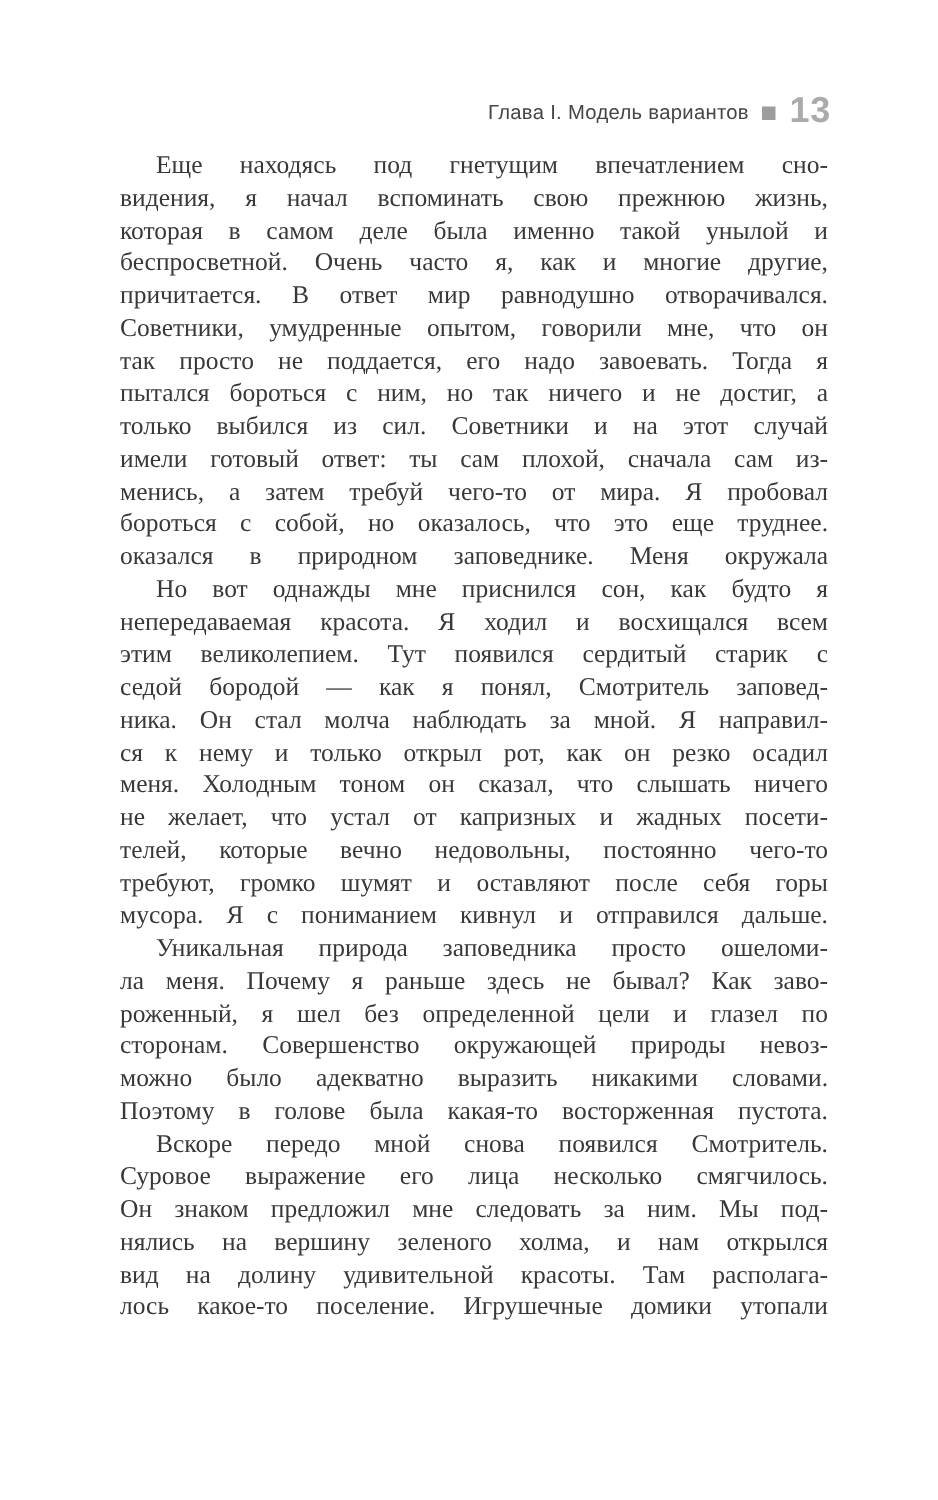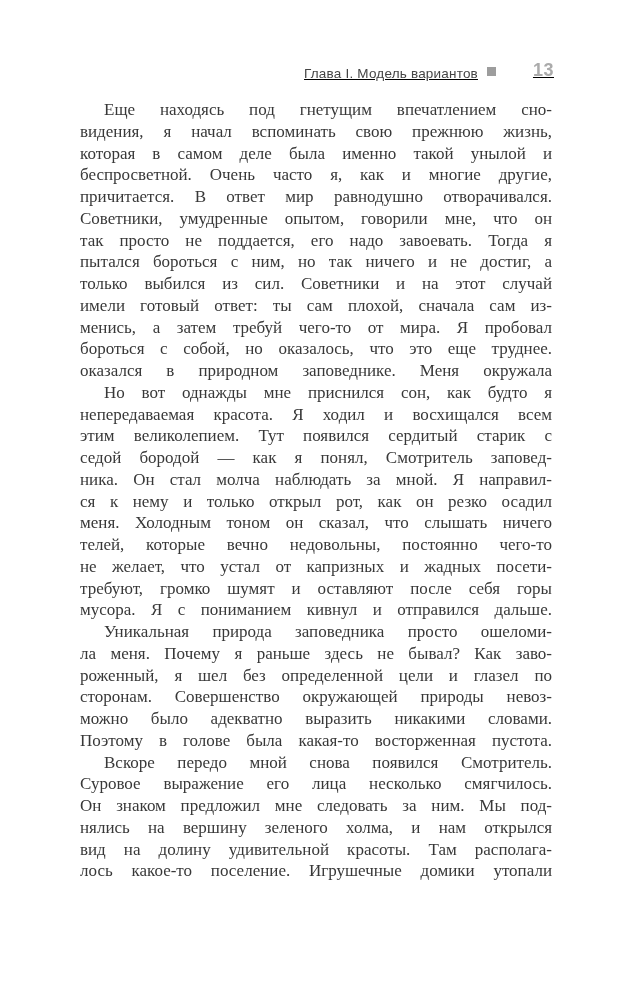--- a/index.html
+++ b/index.html
@@ -14,47 +14,45 @@
     background: var(--page-bg, #ffffff);
     overflow: hidden;
   }
   .running-head {
     position: absolute;
     top: 60px;
     left: 80px;
     right: 71px;
     display: flex;
     justify-content: flex-end;
-    align-items: flex-end;
+    align-items: center;
     white-space: nowrap;
-    text-decoration: underline;
   }
   .chapter {
     font-family: "Liberation Sans", sans-serif;
     font-size: 13.5px;
     font-weight: 400;
     letter-spacing: 0.2px;
     color: var(--header-text, #454545);
   }
   .sq {
     display: inline-block;
     width: 9px;
     height: 9px;
     background: var(--bullet, #9d9d9d);
     align-self: center;
     margin: 0 9px 0 9px;
     transform: translateY(1px);
   }
   .pagenum {
     font-family: "Liberation Sans", sans-serif;
-    font-size: 18px;
+    font-size: 24px;
     font-weight: 700;
     letter-spacing: 0.5px;
     color: var(--page-number, #ababab);
-    margin-left: 28px;
   }
   .body-text {
     position: absolute;
     top: 99px;
     left: 80px;
     width: 472px;
     font-family: "Liberation Serif", serif;
     font-size: 17px;
     line-height: 21.75px;
     color: var(--body-text, #383838);
@@ -97,22 +95,22 @@
       </div>
       <div class="paragraph">
         <div class="line">оказался в природном заповеднике. Меня окружала</div>
         <div class="line first">Но вот однажды мне приснился сон, как будто я</div>
         <div class="line">непередаваемая красота. Я ходил и восхищался всем</div>
         <div class="line">этим великолепием. Тут появился сердитый старик с</div>
         <div class="line">седой бородой — как я понял, Смотритель заповед-</div>
         <div class="line">ника. Он стал молча наблюдать за мной. Я направил-</div>
         <div class="line">ся к нему и только открыл рот, как он резко осадил</div>
         <div class="line">меня. Холодным тоном он сказал, что слышать ничего</div>
+        <div class="line">не желает, что устал от капризных и жадных посети-</div>
         <div class="line">телей, которые вечно недовольны, постоянно чего-то</div>
-        <div class="line">не желает, что устал от капризных и жадных посети-</div>
         <div class="line">требуют, громко шумят и оставляют после себя горы</div>
         <div class="line">мусора. Я с пониманием кивнул и отправился дальше.</div>
       </div>
       <div class="paragraph">
         <div class="line first">Уникальная природа заповедника просто ошеломи-</div>
         <div class="line">ла меня. Почему я раньше здесь не бывал? Как заво-</div>
         <div class="line">роженный, я шел без определенной цели и глазел по</div>
         <div class="line">сторонам. Совершенство окружающей природы невоз-</div>
         <div class="line">можно было адекватно выразить никакими словами.</div>
         <div class="line">Поэтому в голове была какая-то восторженная пустота.</div>

